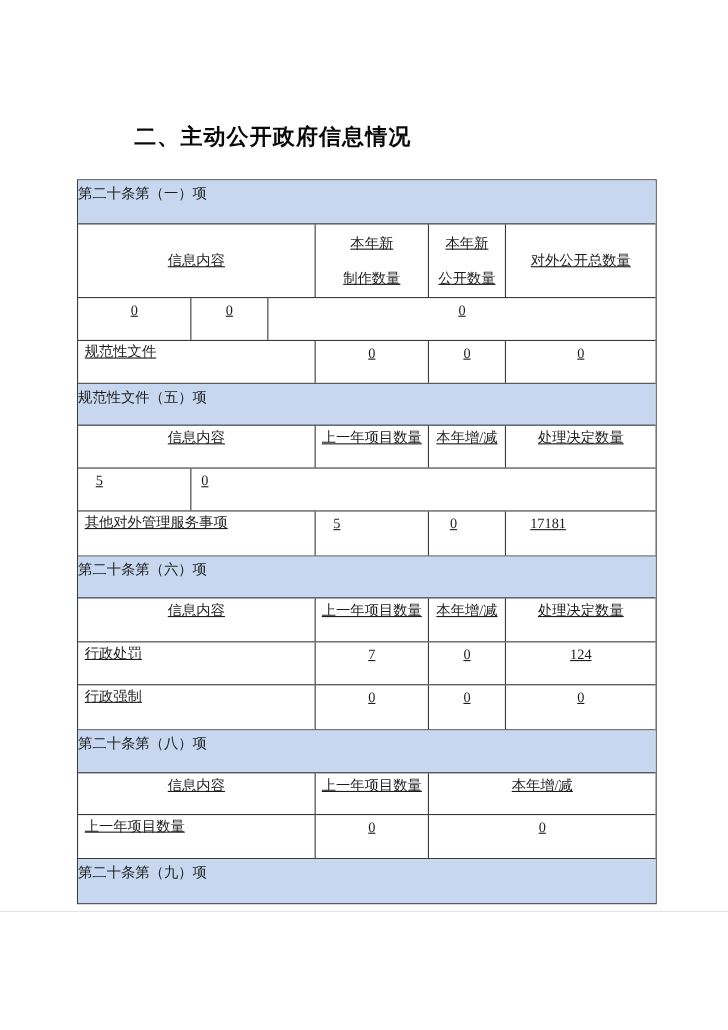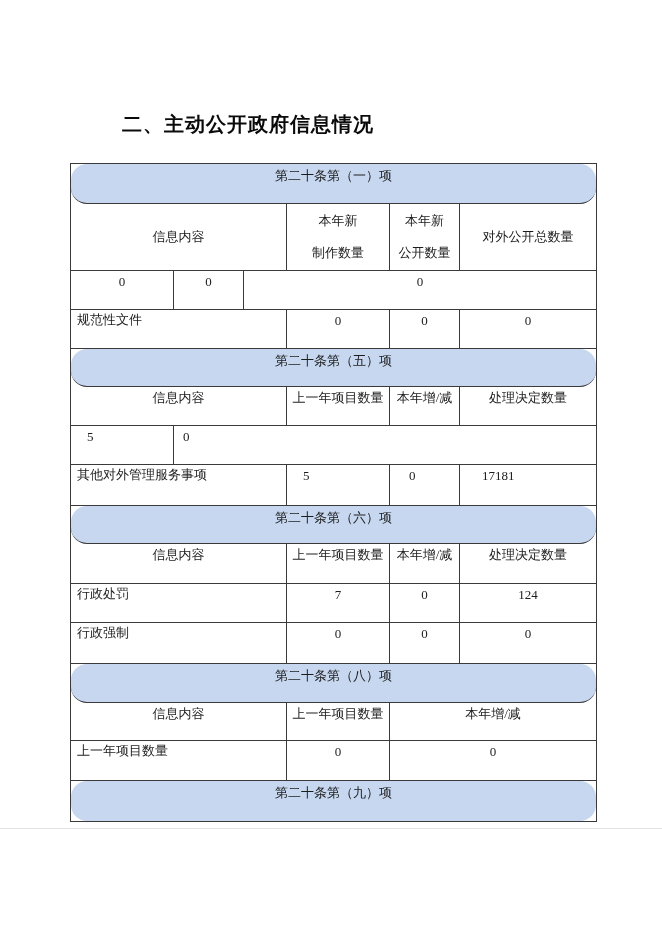--- a/index.html
+++ b/index.html
@@ -38,31 +38,30 @@
     line-height:1.15;
   }
   .trow{
     display:flex;
     box-sizing:border-box;
     border-bottom:1px solid var(--border);
   }
   .band{
     box-sizing:border-box;
     background:var(--band-bg);
-    text-align:center;
     padding-top:5px;
     border-bottom:1px solid var(--border);
-    border-radius:16px;
   }
   .band.last{border-bottom:none;}
   .cell{
     box-sizing:border-box;
     border-right:1px solid var(--border);
     padding-top:4px;
     overflow:hidden;
+    text-decoration:underline;
   }
   .cell:last-child{border-right:none;}
   .c1{width:216px;}
   .c2{width:103px;}
   .c3{width:70px;}
   .c4{flex:1;}
   .cw{flex:1;} 
   .tc{text-align:center;}
   .lbl{text-align:left;padding-left:6px;padding-top:3px;}
   .pl9{text-align:left;padding-left:9px;}
@@ -119,21 +118,21 @@
       <div class="cell c3 tc">0</div>
       <div class="cell c4 tc">0</div>
     </div>
     <div class="trow rh39">
       <div class="cell c1 lbl">规范性文件</div>
       <div class="cell c2 tc">0</div>
       <div class="cell c3 tc">0</div>
       <div class="cell c4 tc">0</div>
     </div>
 
-    <div class="band rh38">第二十条第（五）项</div>
+    <div class="band rh38">规范性文件（五）项</div>
     <div class="trow rh39">
       <div class="cell c1 tc">信息内容</div>
       <div class="cell c2 tc">上一年项目数量</div>
       <div class="cell c3 tc">本年增/减</div>
       <div class="cell c4 tc">处理决定数量</div>
     </div>
     <div class="trow rh39">
       <div class="cell c2 pl16">5</div>
       <div class="cell c3 pl9">0</div>
     </div>

